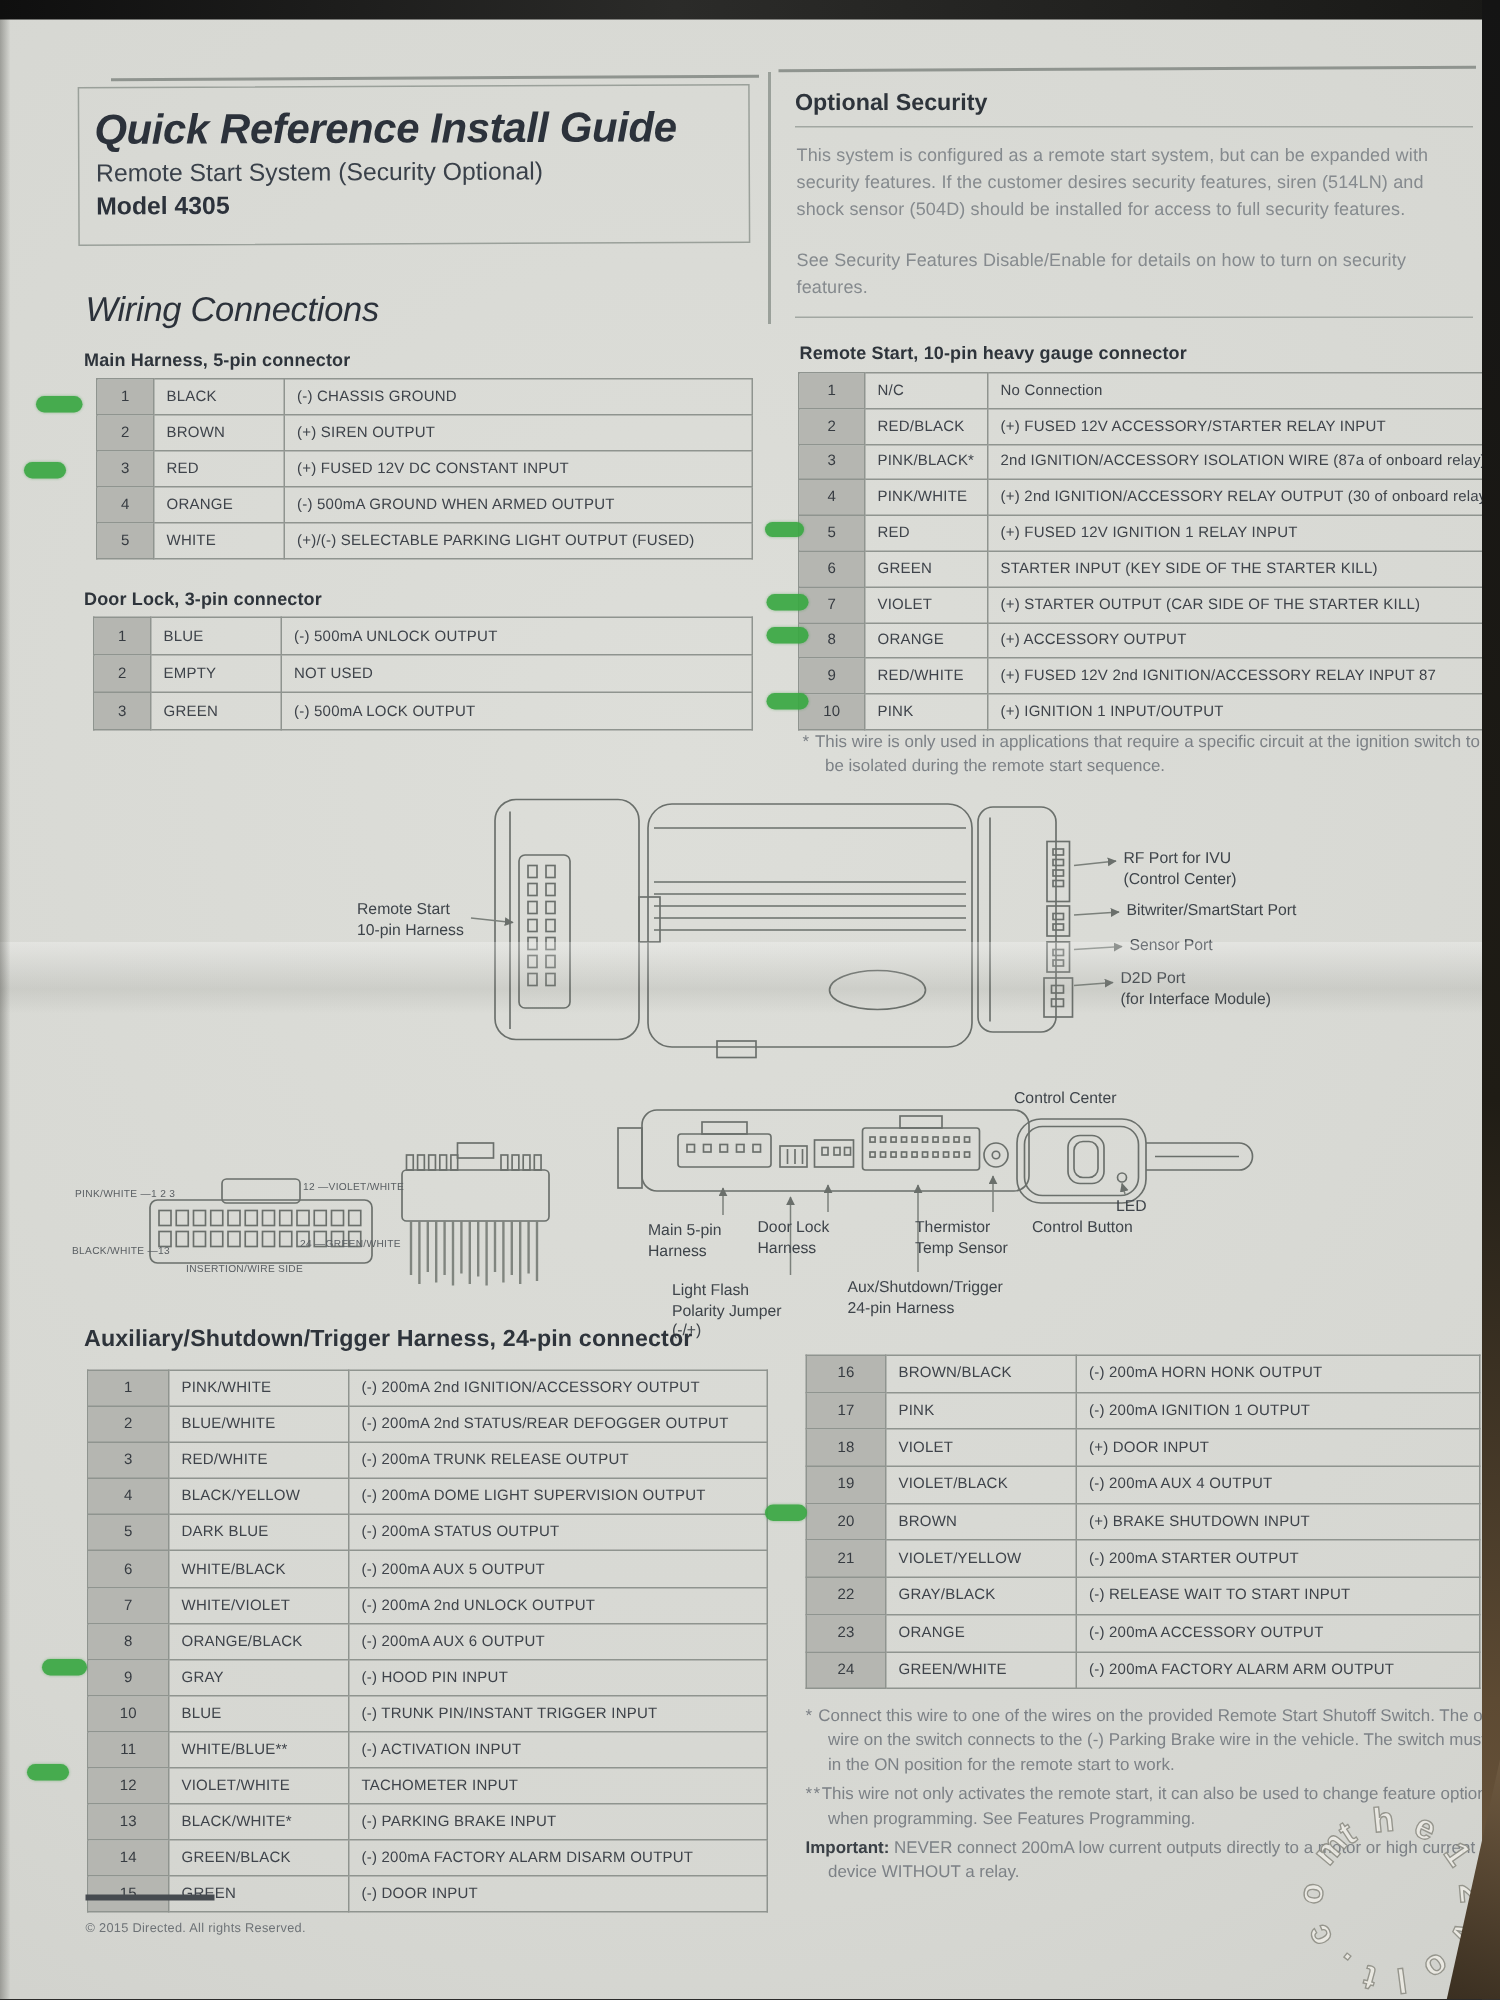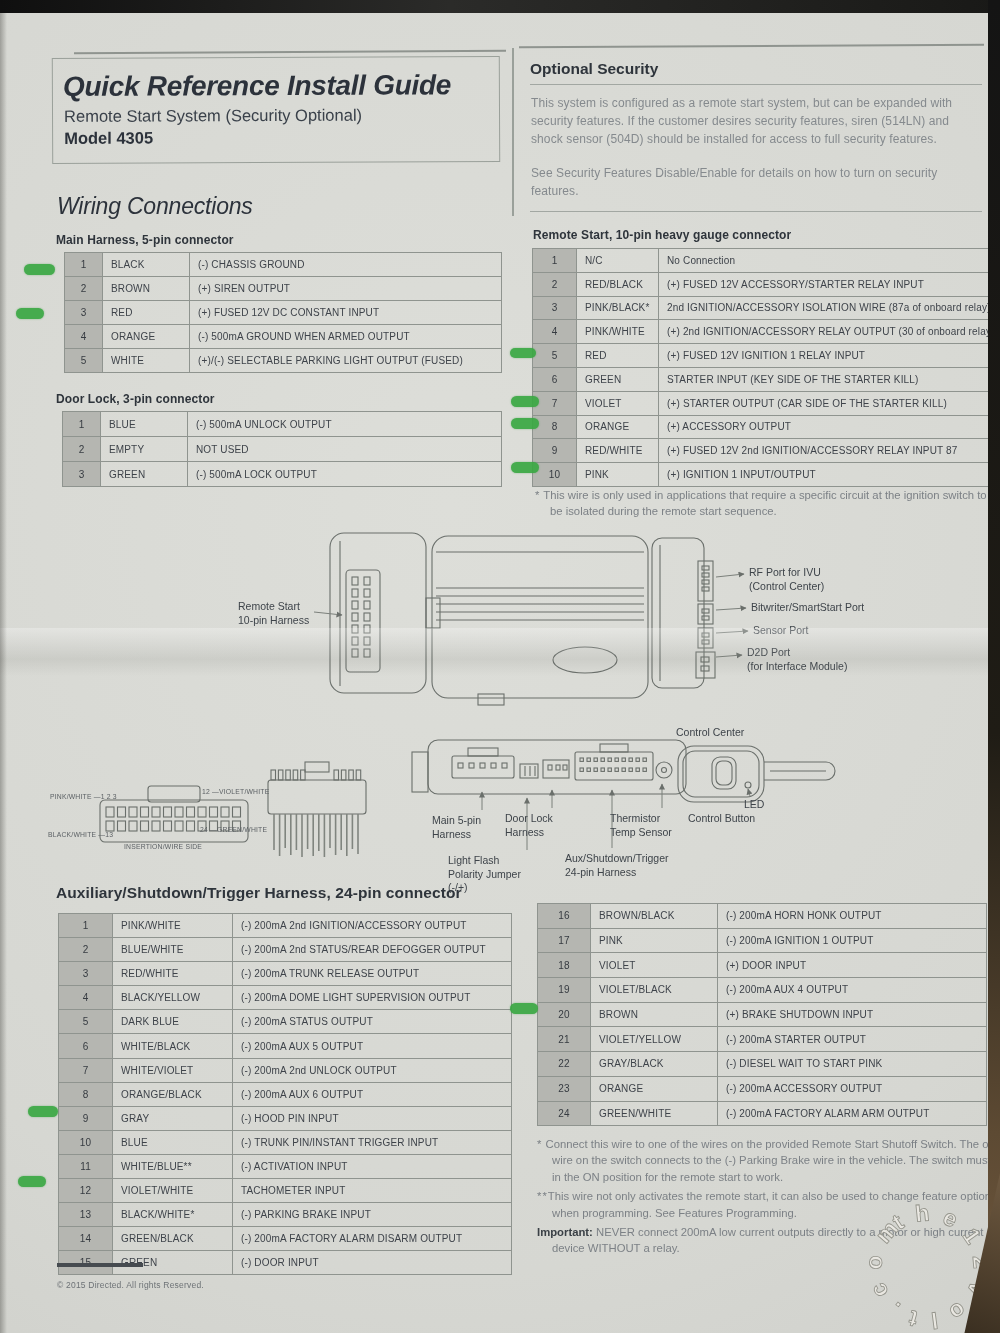--- a/index.html
+++ b/index.html
@@ -566,21 +566,21 @@
             <td class="c2">(+) BRAKE SHUTDOWN INPUT</td>
           </tr>
           <tr>
             <td class="c0">21</td>
             <td class="c1">VIOLET/YELLOW</td>
             <td class="c2">(-) 200mA STARTER OUTPUT</td>
           </tr>
           <tr>
             <td class="c0">22</td>
             <td class="c1">GRAY/BLACK</td>
-            <td class="c2">(-) DIESEL WAIT TO START PINK</td>
+            <td class="c2">(-) RELEASE WAIT TO START INPUT</td>
           </tr>
           <tr>
             <td class="c0">23</td>
             <td class="c1">ORANGE</td>
             <td class="c2">(-) 200mA ACCESSORY OUTPUT</td>
           </tr>
           <tr>
             <td class="c0">24</td>
             <td class="c1">GREEN/WHITE</td>
             <td class="c2">(-) 200mA FACTORY ALARM ARM OUTPUT</td>

